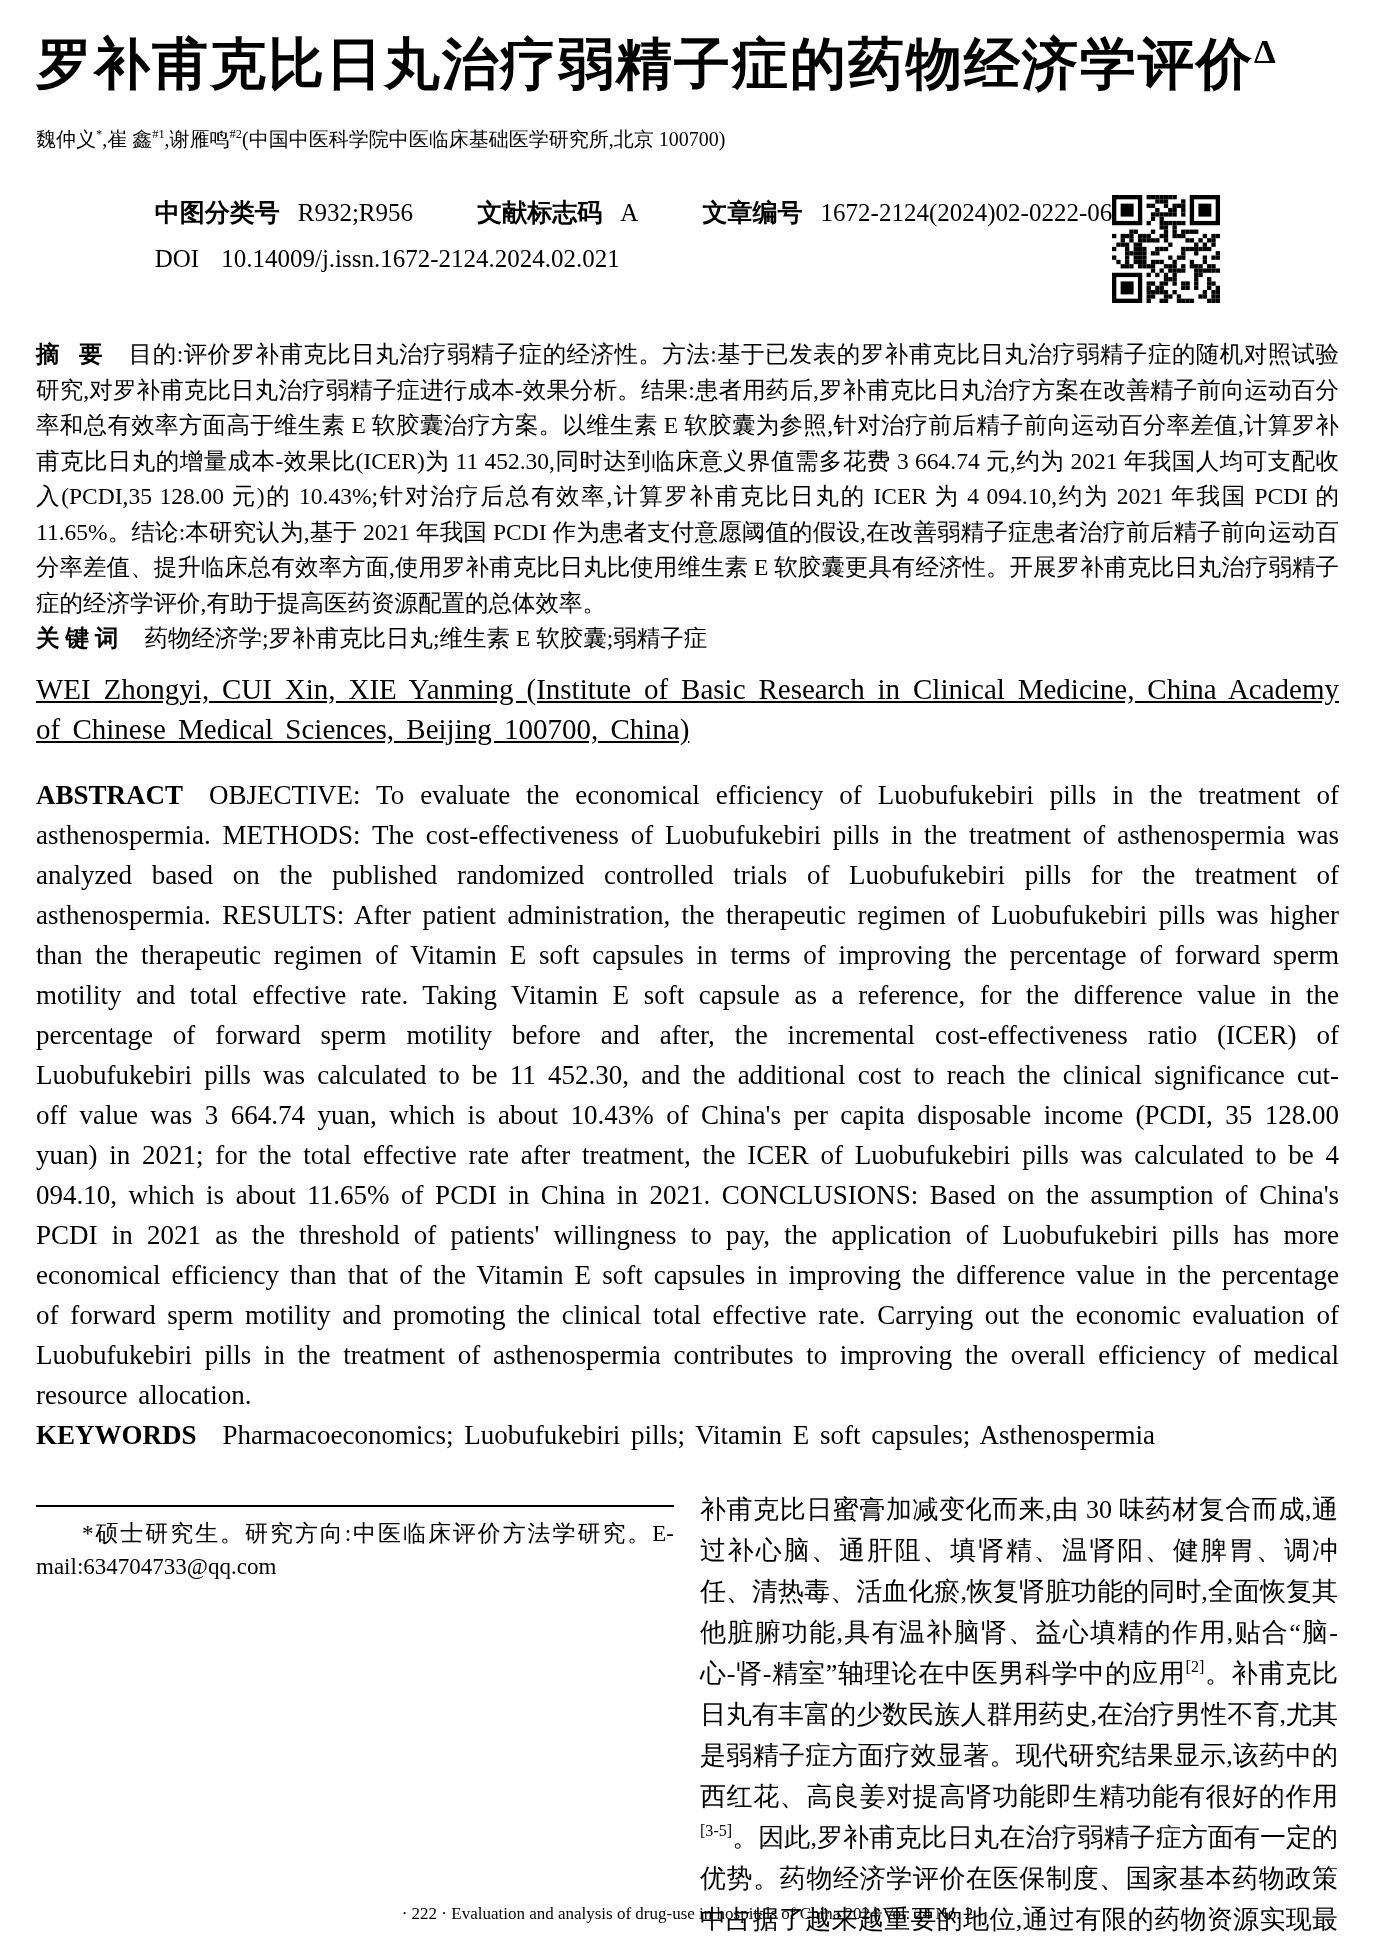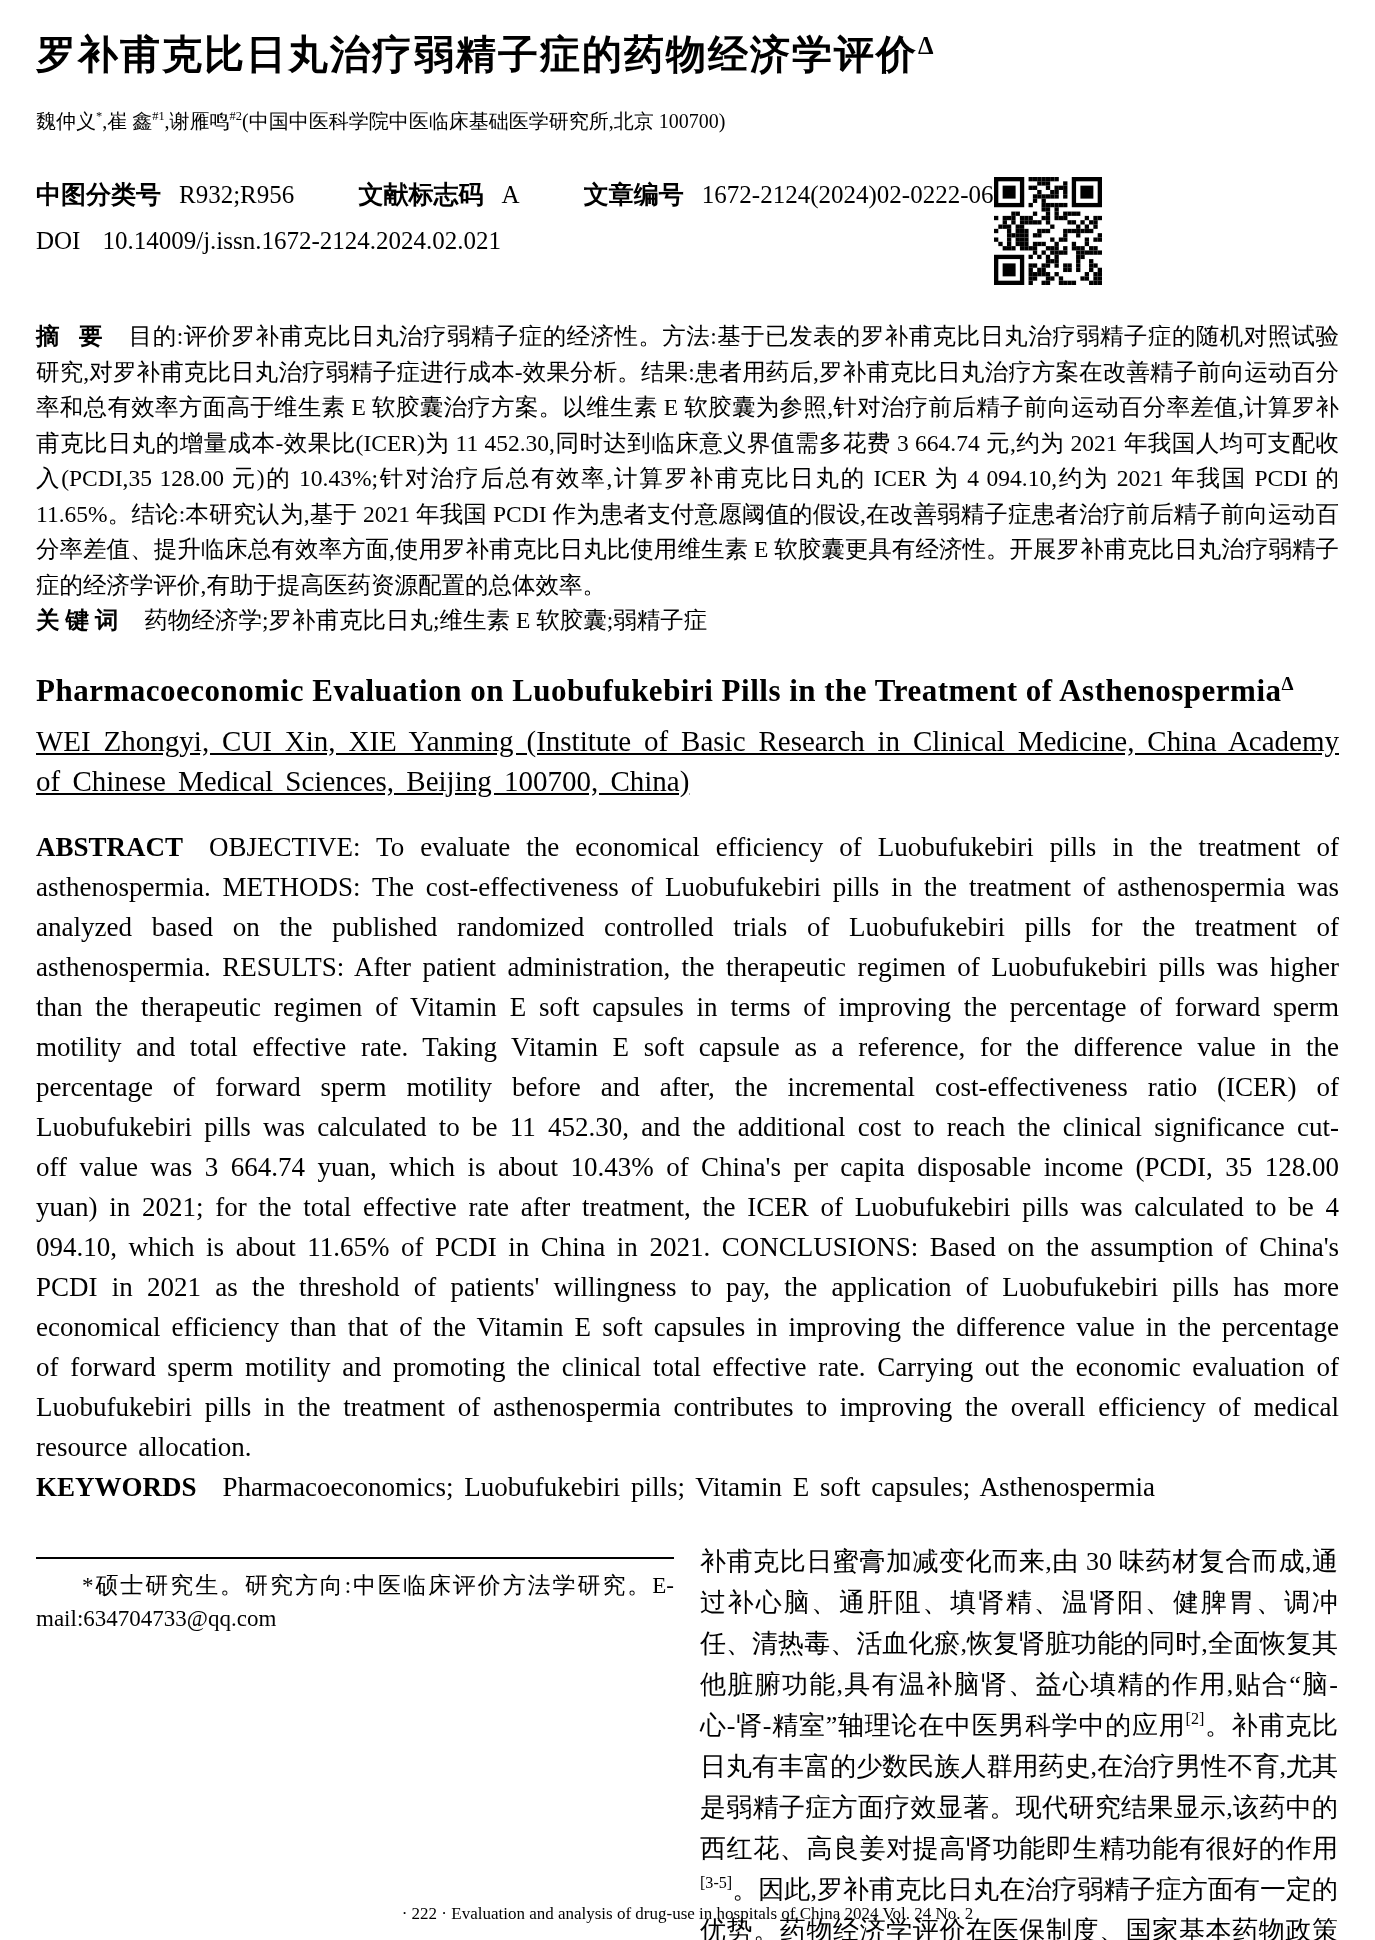--- a/index.html
+++ b/index.html
@@ -5,26 +5,26 @@
   html,body{margin:0;padding:0;background:#fff;}
   body{
     width:1375px;height:1940px;position:relative;overflow:hidden;
     color:#000;font-family:"Liberation Serif","DejaVu Serif",serif;
     -webkit-font-smoothing:antialiased;
   }
   .page{padding:14px 36px 0 36px;}
   sup{font-size:0.62em;line-height:0;}
 
   .title-cn{
-    font-size:40px;font-weight:700;letter-spacing:2px;line-height:1.15;
+    font-size:56px;font-weight:700;letter-spacing:2px;line-height:1.15;
     margin-top:18px;white-space:nowrap;
   }
   .authors-cn{font-size:20px;margin-top:30px;}
 
-  .meta-row{margin-top:36px;display:flex;justify-content:flex-start;align-items:flex-start;}
+  .meta-row{margin-top:36px;display:flex;justify-content:center;align-items:flex-start;}
   .meta-lines{font-size:25px;line-height:46px;}
   .meta-label{font-family:"Liberation Sans","DejaVu Sans",sans-serif;font-weight:700;margin-right:18px;}
   .meta-pair{margin-right:58px;}
   .meta-pair:last-child{margin-right:0;}
   .qr{width:108px;height:108px;margin:6px 0 0 0;flex:0 0 auto;}
 
   .abstract-cn{margin-top:34px;font-size:23.5px;line-height:35.5px;text-align:justify;}
   .cn-label{font-family:"Liberation Sans","DejaVu Sans",sans-serif;font-weight:700;margin-right:20px;letter-spacing:6px;}
   .abstract-cn p{margin:0;}
 
@@ -299,21 +299,20 @@
           <rect x="4.32" y="82.08000000000001" width="21.6" height="21.6" fill="#fff"></rect>
           <rect x="8.64" y="86.4" width="12.96" height="12.96" fill="#000"></rect>
         </svg></div>
   </div>
 
   <div class="abstract-cn">
     <p><span class="cn-label">摘 要</span><span>目的:评价罗补甫克比日丸治疗弱精子症的经济性。方法:基于已发表的罗补甫克比日丸治疗弱精子症的随机对照试验研究,对罗补甫克比日丸治疗弱精子症进行成本-效果分析。结果:患者用药后,罗补甫克比日丸治疗方案在改善精子前向运动百分率和总有效率方面高于维生素 E 软胶囊治疗方案。以维生素 E 软胶囊为参照,针对治疗前后精子前向运动百分率差值,计算罗补甫克比日丸的增量成本-效果比(ICER)为 11 452.30,同时达到临床意义界值需多花费 3 664.74 元,约为 2021 年我国人均可支配收入(PCDI,35 128.00 元)的 10.43%;针对治疗后总有效率,计算罗补甫克比日丸的 ICER 为 4 094.10,约为 2021 年我国 PCDI 的 11.65%。结论:本研究认为,基于 2021 年我国 PCDI 作为患者支付意愿阈值的假设,在改善弱精子症患者治疗前后精子前向运动百分率差值、提升临床总有效率方面,使用罗补甫克比日丸比使用维生素 E 软胶囊更具有经济性。开展罗补甫克比日丸治疗弱精子症的经济学评价,有助于提高医药资源配置的总体效率。</span></p>
     <p><span class="cn-label">关键词</span><span>药物经济学;罗补甫克比日丸;维生素 E 软胶囊;弱精子症</span></p>
   </div>
 
-  <div class="title-en">Pharmacoeconomic Evaluation on Luobufukebiri Pills in the Treatment of Asthenospermia<sup>Δ</sup></div>
 
   <div class="authors-en">WEI Zhongyi, CUI Xin, XIE Yanming (Institute of Basic Research in Clinical Medicine, China Academy of Chinese Medical Sciences, Beijing 100700, China)</div>
 
   <div class="abstract-en">
     <p><span class="en-label">ABSTRACT</span><span>OBJECTIVE: To evaluate the economical efficiency of Luobufukebiri pills in the treatment of asthenospermia. METHODS: The cost-effectiveness of Luobufukebiri pills in the treatment of asthenospermia was analyzed based on the published randomized controlled trials of Luobufukebiri pills for the treatment of asthenospermia. RESULTS: After patient administration, the therapeutic regimen of Luobufukebiri pills was higher than the therapeutic regimen of Vitamin E soft capsules in terms of improving the percentage of forward sperm motility and total effective rate. Taking Vitamin E soft capsule as a reference, for the difference value in the percentage of forward sperm motility before and after, the incremental cost-effectiveness ratio (ICER) of Luobufukebiri pills was calculated to be 11 452.30, and the additional cost to reach the clinical significance cut-off value was 3 664.74 yuan, which is about 10.43% of China's per capita disposable income (PCDI, 35 128.00 yuan) in 2021; for the total effective rate after treatment, the ICER of Luobufukebiri pills was calculated to be 4 094.10, which is about 11.65% of PCDI in China in 2021. CONCLUSIONS: Based on the assumption of China's PCDI in 2021 as the threshold of patients' willingness to pay, the application of Luobufukebiri pills has more economical efficiency than that of the Vitamin E soft capsules in improving the difference value in the percentage of forward sperm motility and promoting the clinical total effective rate. Carrying out the economic evaluation of Luobufukebiri pills in the treatment of asthenospermia contributes to improving the overall efficiency of medical resource allocation.</span></p>
     <p class="keywords-en"><span class="en-label">KEYWORDS</span><span>Pharmacoeconomics; Luobufukebiri pills; Vitamin E soft capsules; Asthenospermia</span></p>
   </div>
 
   <div class="body-columns">
     <div class="col">

